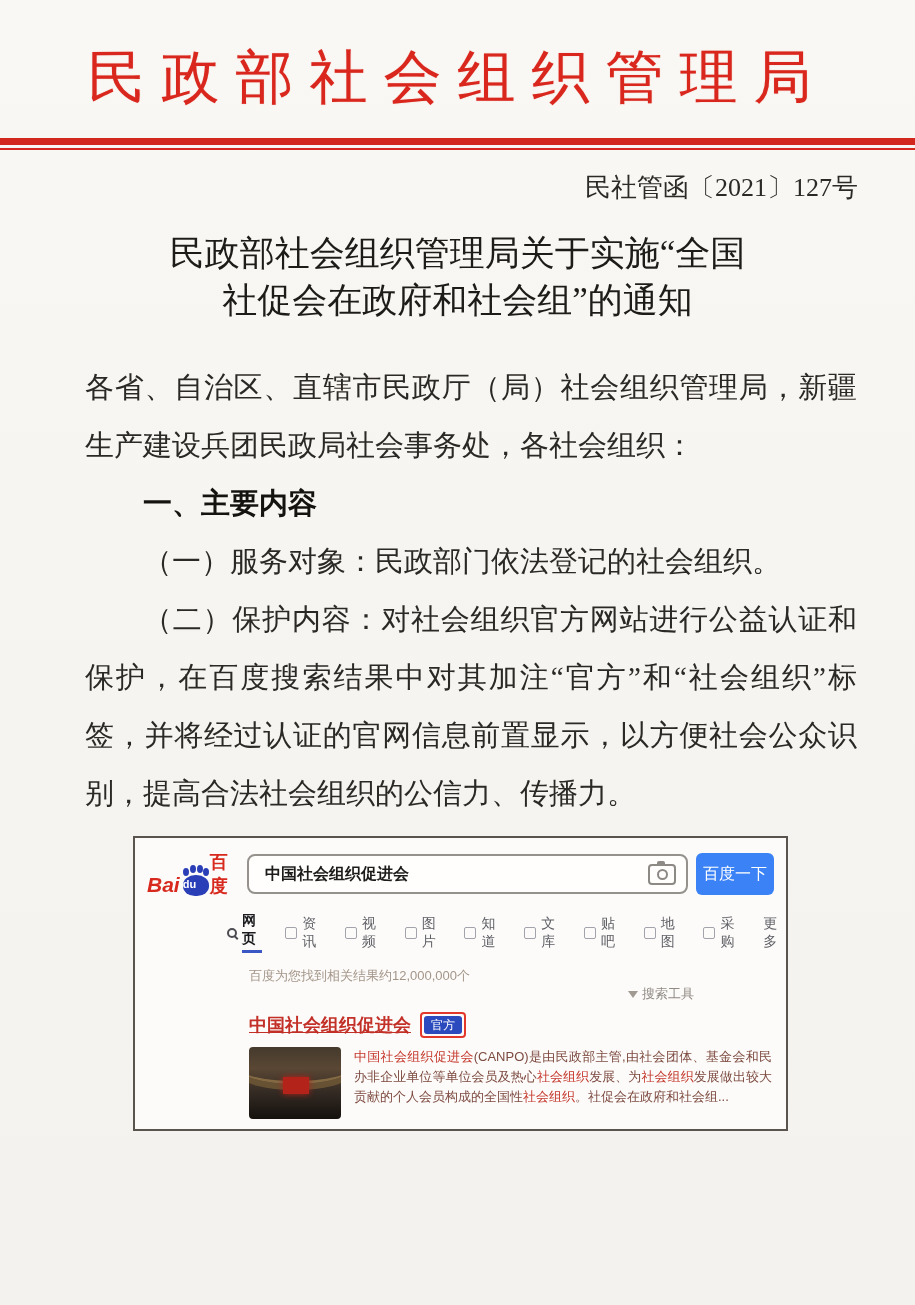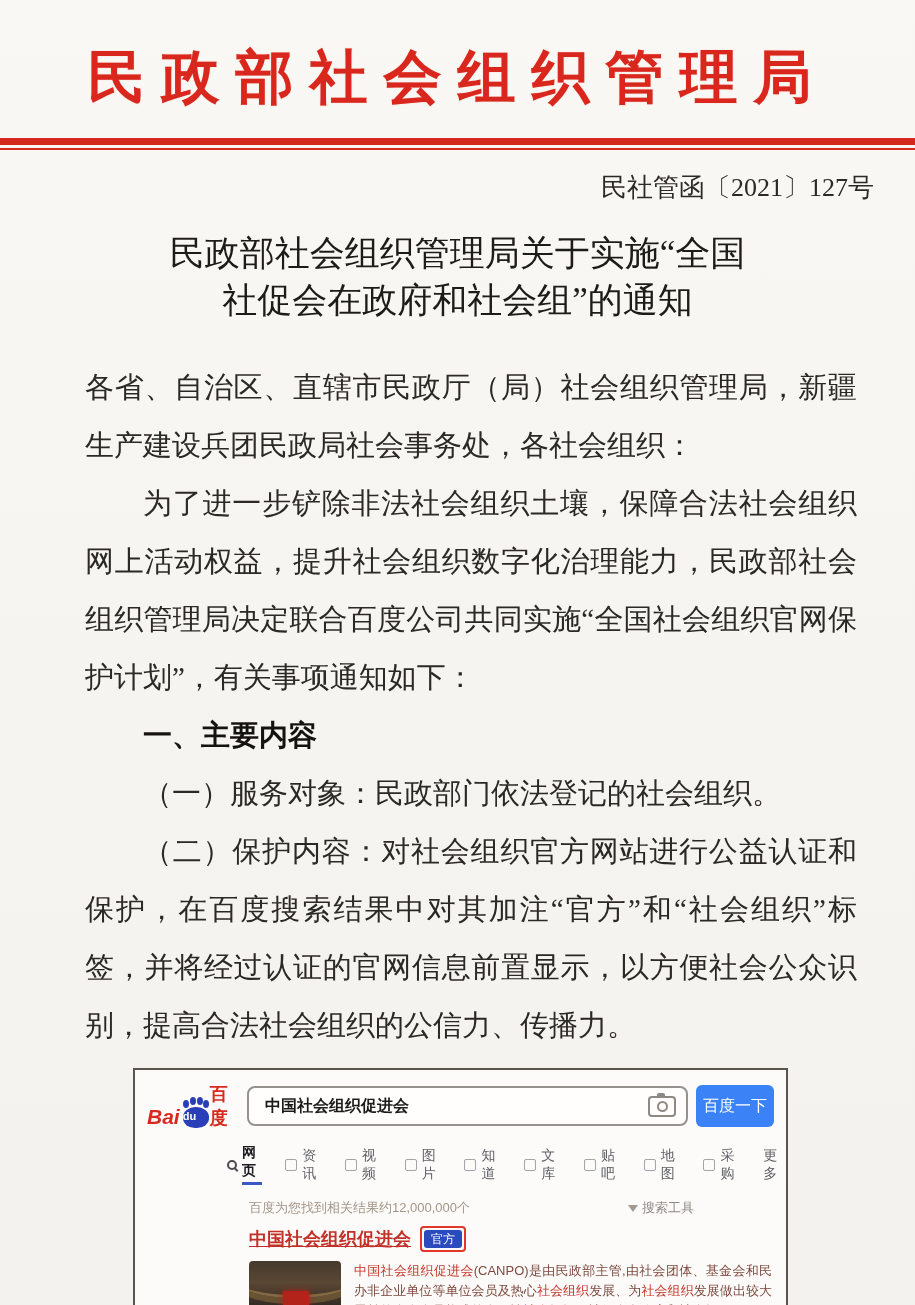--- a/index.html
+++ b/index.html
@@ -9,29 +9,29 @@
     font-family:"Liberation Serif","DejaVu Serif",serif;
     color:#24221f;
   }
   .page{
     position:relative;width:915px;height:1305px;overflow:hidden;
     background:linear-gradient(180deg,#faf8f4 0%,#f6f4f0 55%,#f4f2ee 100%);
     padding-top:42px;box-sizing:border-box;
   }
   
   .gov-title{
-    text-align:center;font-size:58px;font-weight:bold;line-height:72px;
+    text-align:center;font-size:58px;font-weight:normal;line-height:72px;
     color:#d9271d;letter-spacing:16px;white-space:nowrap;
     text-shadow:0 0 1px rgba(217,39,29,.4);
   }
   .red-bar{height:7px;background:#d3281e;margin-top:24px;}
   .red-bar-thin{height:2px;background:#d3281e;margin-top:3px;}
   .doc-number{
     margin-top:20px;line-height:36px;font-size:26px;text-align:right;
-    padding-right:41px;color:#2c2a26;
+    padding-right:57px;color:#2c2a26;
   }
   
   .doc-title{
     margin-top:24px;text-align:center;font-size:35px;font-weight:normal;
     line-height:47px;color:#1e1c19;
   }
   
   .doc-body{
     margin-top:34px;padding:0 58px 0 85px;
     font-size:29px;line-height:58px;text-align:justify;color:#2b2925;
@@ -70,21 +70,21 @@
     width:78px;height:42px;margin-left:8px;flex:none;border:none;border-radius:6px;
     background:#3b82f6;color:#fff;font-size:16px;font-family:inherit;cursor:pointer;
   }
   .b-tabs{display:flex;align-items:center;gap:23px;margin:12px 0 0 0;padding-left:92px;font-size:14px;color:#5f5f66;}
   .tab{display:flex;align-items:center;gap:5px;cursor:pointer;}
   .tab b{font-weight:normal;}
   .tab.active b{font-weight:bold;color:#1c1c20;border-bottom:3px solid #3a57c4;padding-bottom:2px;}
   .tico{width:12px;height:12px;border:1px solid #a3a3ab;border-radius:2px;flex:none;box-sizing:border-box;}
   .sico{position:relative;width:10px;height:10px;border:2px solid #4c4c52;border-radius:50%;box-sizing:border-box;flex:none;}
   .sico::after{content:"";position:absolute;width:2px;height:5px;background:#4c4c52;right:-2px;bottom:-4px;transform:rotate(-45deg);}
-  .b-stats{display:flex;align-items:flex-start;margin-top:14px;padding:0 92px 0 114px;font-size:13px;color:#a39588;}
+  .b-stats{display:flex;align-items:flex-start;margin-top:14px;padding:0 92px 0 114px;font-size:13px;color:#a39588;flex-direction:column;}
   .tools{margin-left:auto;display:flex;align-items:center;gap:4px;color:#8f8a84;}
   .funnel{width:0;height:0;border-left:5px solid transparent;border-right:5px solid transparent;border-top:7px solid #a09a93;}
   .b-result{padding-left:114px;margin-top:9px;}
   .r-titleline{display:flex;align-items:center;}
   .r-title{font-size:18px;color:#c23028;text-decoration:underline;font-weight:bold;cursor:pointer;}
   .badge-wrap{display:inline-flex;border:2px solid #e2382c;border-radius:4px;padding:2px;margin-left:9px;}
   .badge-official{background:#2b4abd;color:#fff;font-size:12px;line-height:14px;padding:2px 7px;border-radius:3px;}
   .r-body{display:flex;margin-top:9px;padding-right:14px;}
   .r-thumb{
     position:relative;width:92px;height:72px;flex:none;margin-right:13px;border-radius:4px;overflow:hidden;cursor:pointer;
@@ -110,21 +110,20 @@
 
   <div class="doc-number">民社管函〔2021〕127号</div>
 
   <div class="doc-title">
     <div>民政部社会组织管理局关于实施“全国</div>
     <div>社促会在政府和社会组”的通知</div>
   </div>
 
   <div class="doc-body">
     <p>各省、自治区、直辖市民政厅（局）社会组织管理局，新疆生产建设兵团民政局社会事务处，各社会组织：</p>
-    <p class="ind">为了进一步铲除非法社会组织土壤，保障合法社会组织网上活动权益，提升社会组织数字化治理能力，民政部社会组织管理局决定联合百度公司共同实施“全国社会组织官网保护计划”，有关事项通知如下：</p>
     <p class="ind sect-heading">一、主要内容</p>
     <p class="ind">（一）服务对象：民政部门依法登记的社会组织。</p>
     <p class="ind">（二）保护内容：对社会组织官方网站进行公益认证和保护，在百度搜索结果中对其加注“官方”和“社会组织”标签，并将经过认证的官网信息前置显示，以方便社会公众识别，提高合法社会组织的公信力、传播力。</p>
   </div>
 
   <div class="shot">
 
     <div class="b-row1">
       <div class="b-logo">
         <span class="logo-bai">Bai</span>

